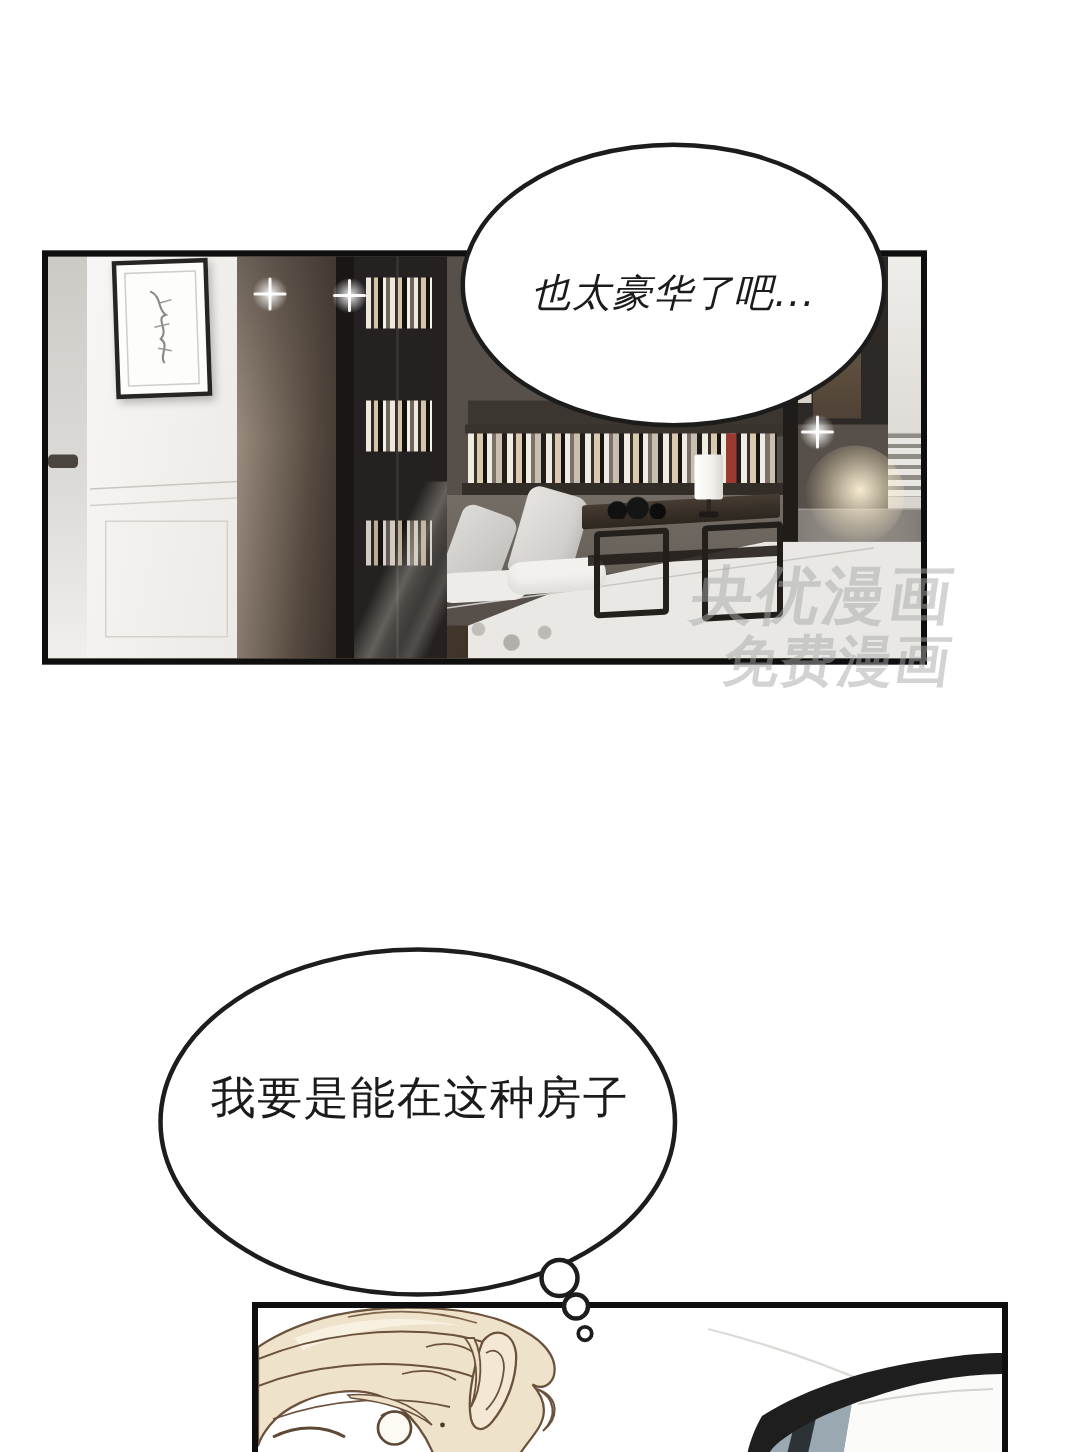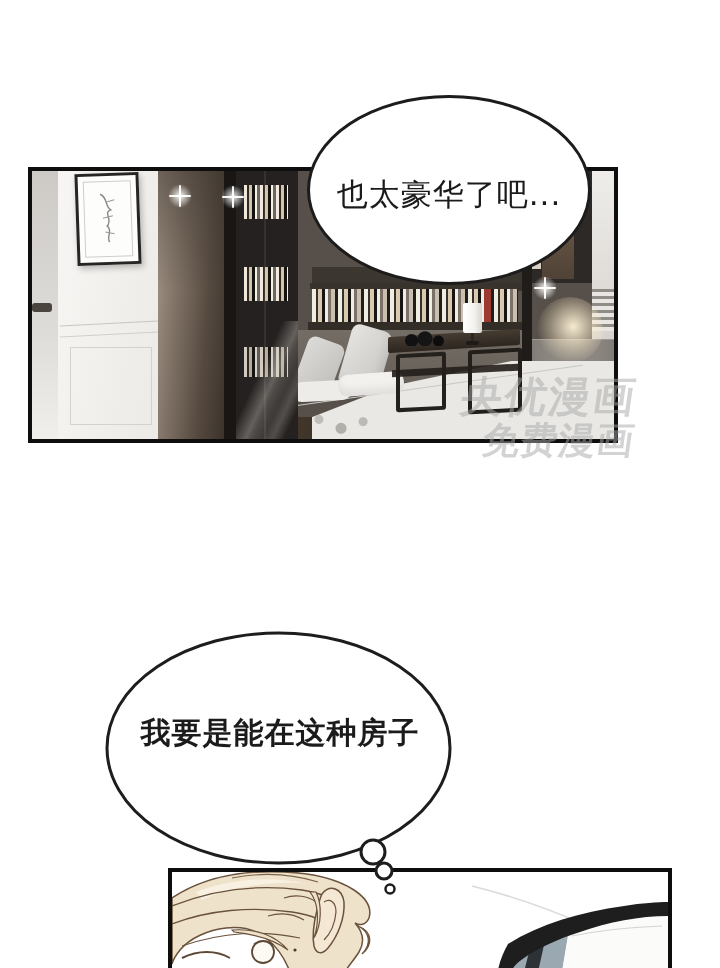--- a/index.html
+++ b/index.html
@@ -100,27 +100,27 @@
 
   
   .watermark{position:absolute;left:458px;top:376px;z-index:5;color:rgba(168,168,168,0.5);
     transform:skewX(-8deg);font-weight:bold;line-height:1.0;pointer-events:none;}
   .watermark .wm1{font-size:42px;letter-spacing:2px;}
   .watermark .wm2{font-size:37px;letter-spacing:1px;margin-top:4px;margin-left:28px;}
 
   
   .speech-bubble{position:absolute;left:307px;top:95px;width:278px;height:184px;background:#ffffff;
     border:3px solid #1c1c1c;border-radius:50%;z-index:3;display:flex;align-items:center;justify-content:center;}
-  .speech-bubble .bubble-text{font-size:31px;color:#1b1b1b;letter-spacing:1px;margin-top:10px;}
+  .speech-bubble .bubble-text{font-size:26px;color:#1b1b1b;letter-spacing:1px;margin-top:10px;font-style:italic;}
 
   
   .thought-wrap{position:absolute;left:100px;top:625px;width:360px;height:290px;z-index:4;}
   .thought-svg{position:absolute;left:0;top:0;}
   .thought-text{position:absolute;left:20px;top:88px;width:320px;text-align:center;
-    font-size:30px;line-height:1.32;color:#1b1b1b;letter-spacing:1px;font-weight:bold;}
+    font-size:30px;line-height:1.32;color:#1b1b1b;letter-spacing:1px;}
 
   
   .panel-character{position:absolute;left:168px;top:868px;width:504px;height:104px;
     border:4px solid #0e0e0e;border-bottom:none;box-sizing:border-box;background:#ffffff;overflow:hidden;z-index:2;}
   .panel-character svg{display:block;}
 </style>
 </head>
 <body>
 
 <div id="comic-page">

